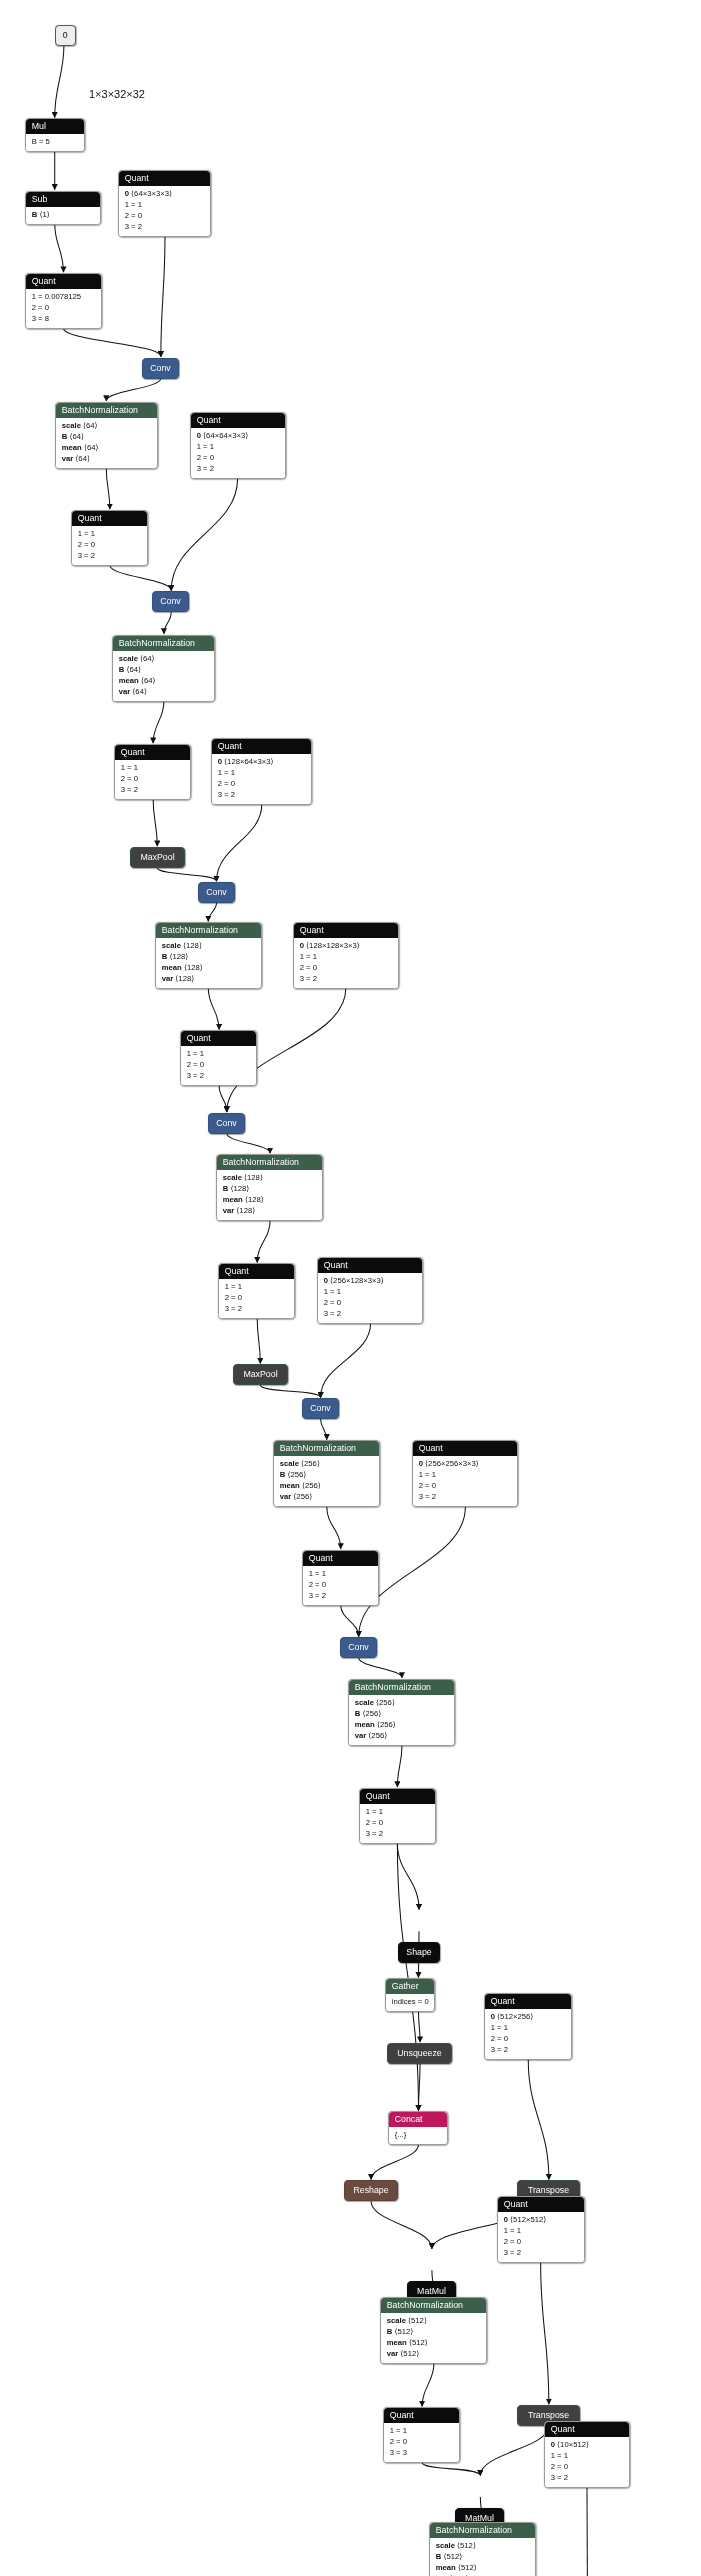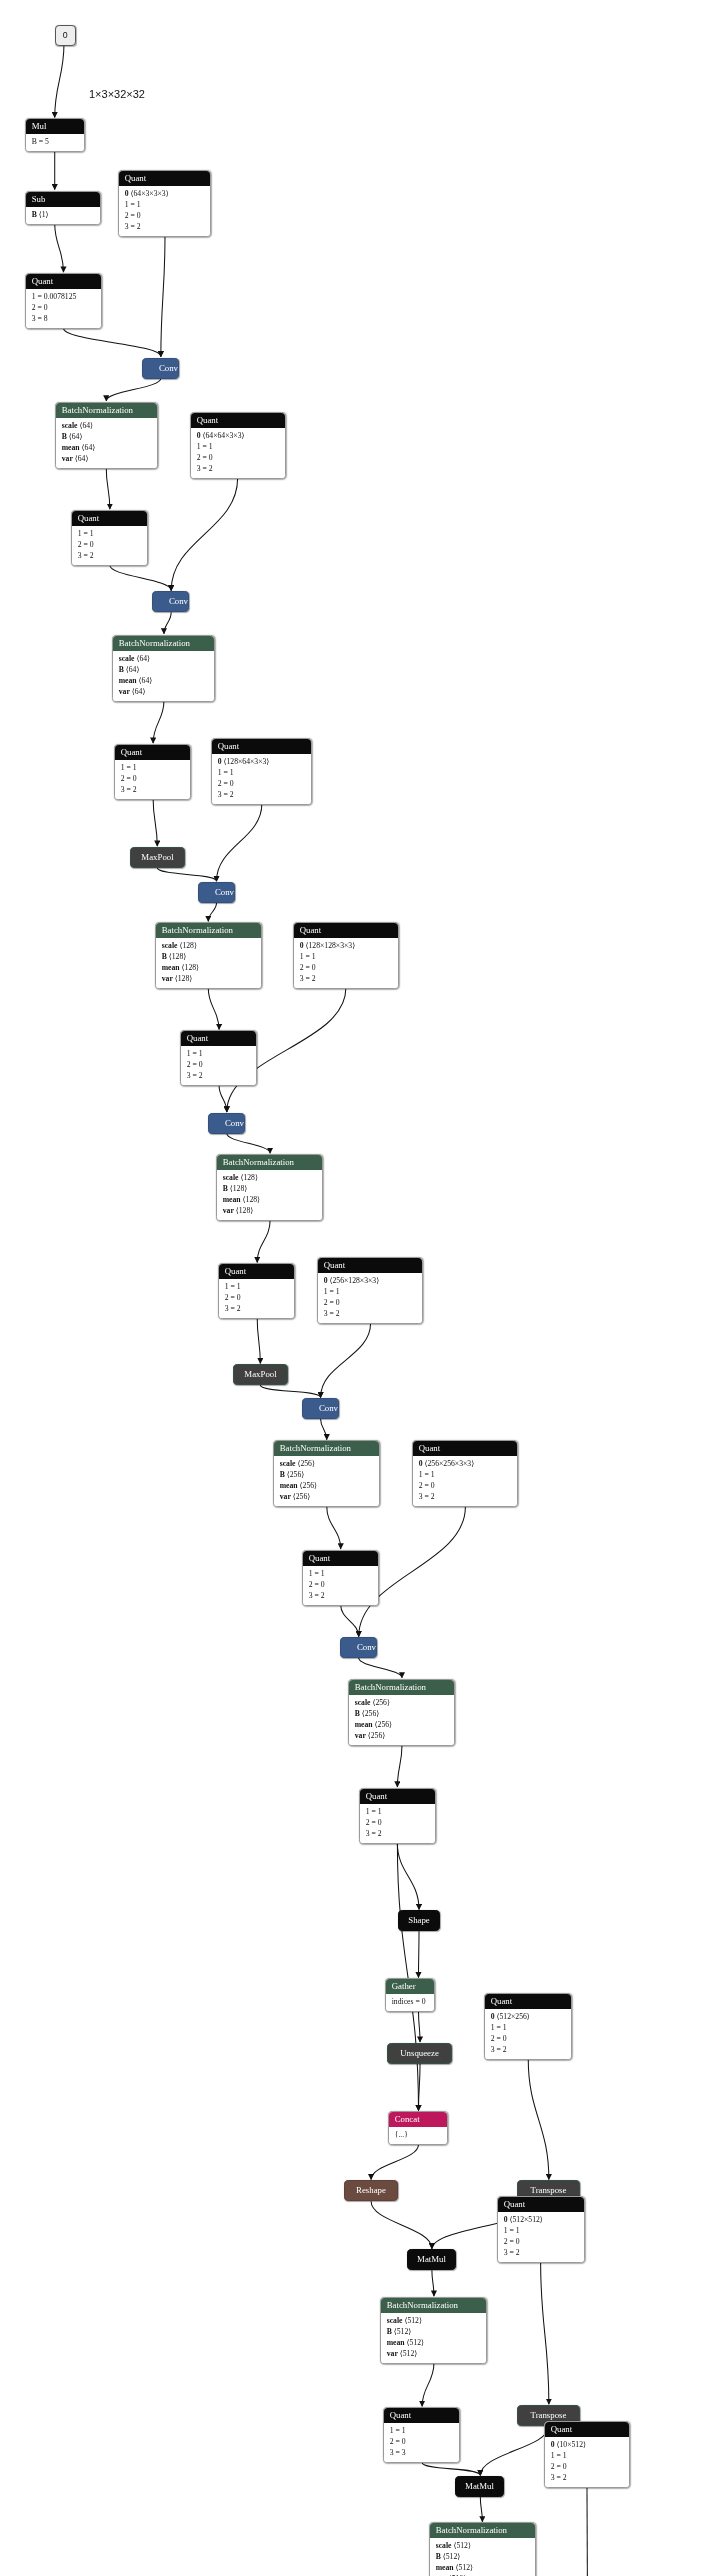--- a/index.html
+++ b/index.html
@@ -1,34 +1,34 @@
 <!DOCTYPE html>
 <html style="font-size:8.2px"><head>
 <meta charset="utf-8">
 <style>
   html,body{margin:0;padding:0;background:#ffffff;}
   body{font-family:"Liberation Sans",sans-serif;}
   #canvas{position:relative;width:702px;height:3207px;background:#fff;overflow:hidden;}
   svg.edges{position:absolute;left:0;top:0;width:702px;height:3207px;pointer-events:none;}
 
   
-  .node{position:absolute;box-sizing:border-box;font-family:Liberation Serif, serif;}
+  .node{position:absolute;box-sizing:border-box;}
 
   
   .pill{
     border-radius:4.6px;
     border:0.8px solid #2b2b2b;
     display:flex;align-items:center;justify-content:center;
     color:#ffffff;font-size:8.8px;font-weight:400;
     box-shadow:0.5px 0.5px 1px rgba(0,0,0,.35);
     white-space:nowrap;
   }
-  .pill.black{background:#0b0b0b;border-color:#0b0b0b;}
+  .pill.black{background:#0b0b0b;border-color:#0b0b0b;margin-top:32px;}
   .pill.green{background:#404040;border-color:#33523f;}
-  .pill.blue{background:#3b5b8c;border-color:#33507c;justify-content:flex-end;}
+  .pill.blue{background:#3b5b8c;border-color:#33507c;}
   .pill.brown{background:#6b4a3f;border-color:#5d4036;}
 
   
   .card{
     border-radius:4.6px;
     border:0.7px solid #9a9a9a;
     background:#ffffff;
     box-shadow:0.8px 0.8px 1.3px rgba(0,0,0,.33);
     overflow:hidden;
   }

